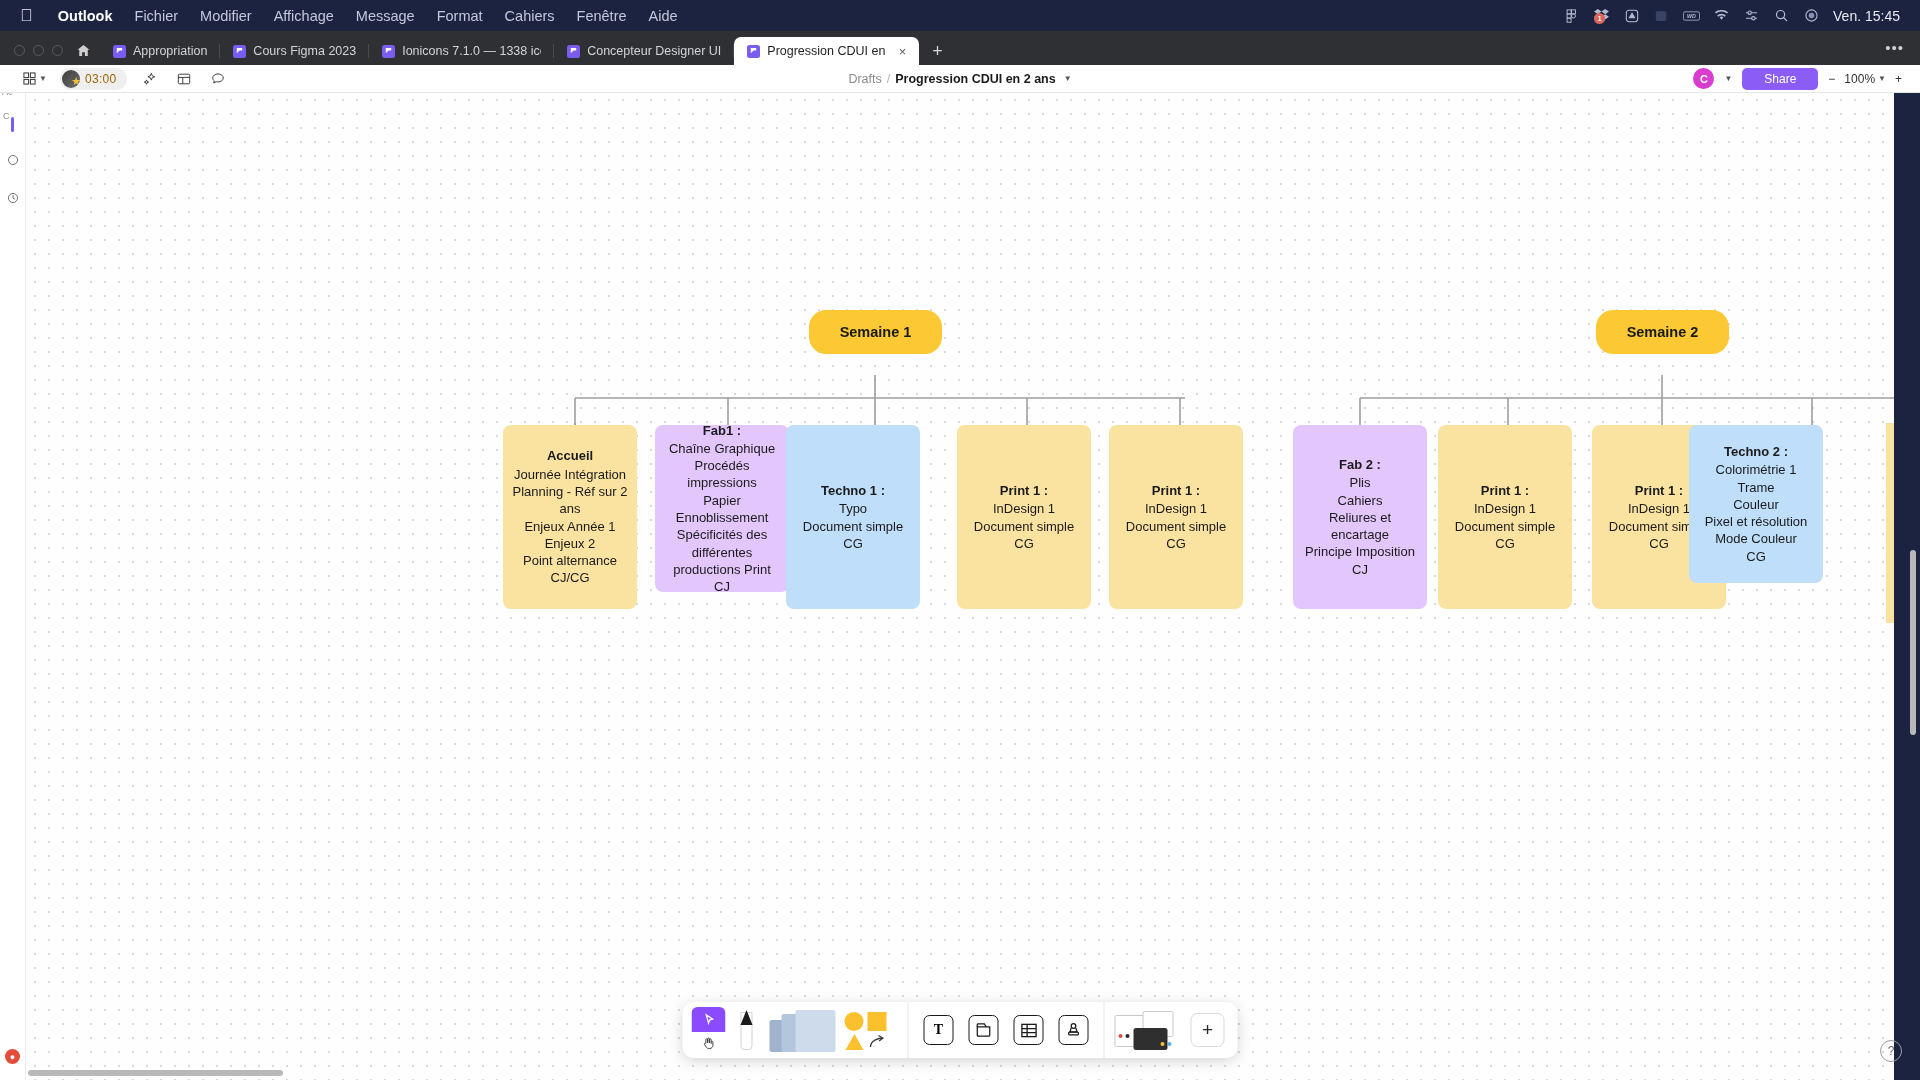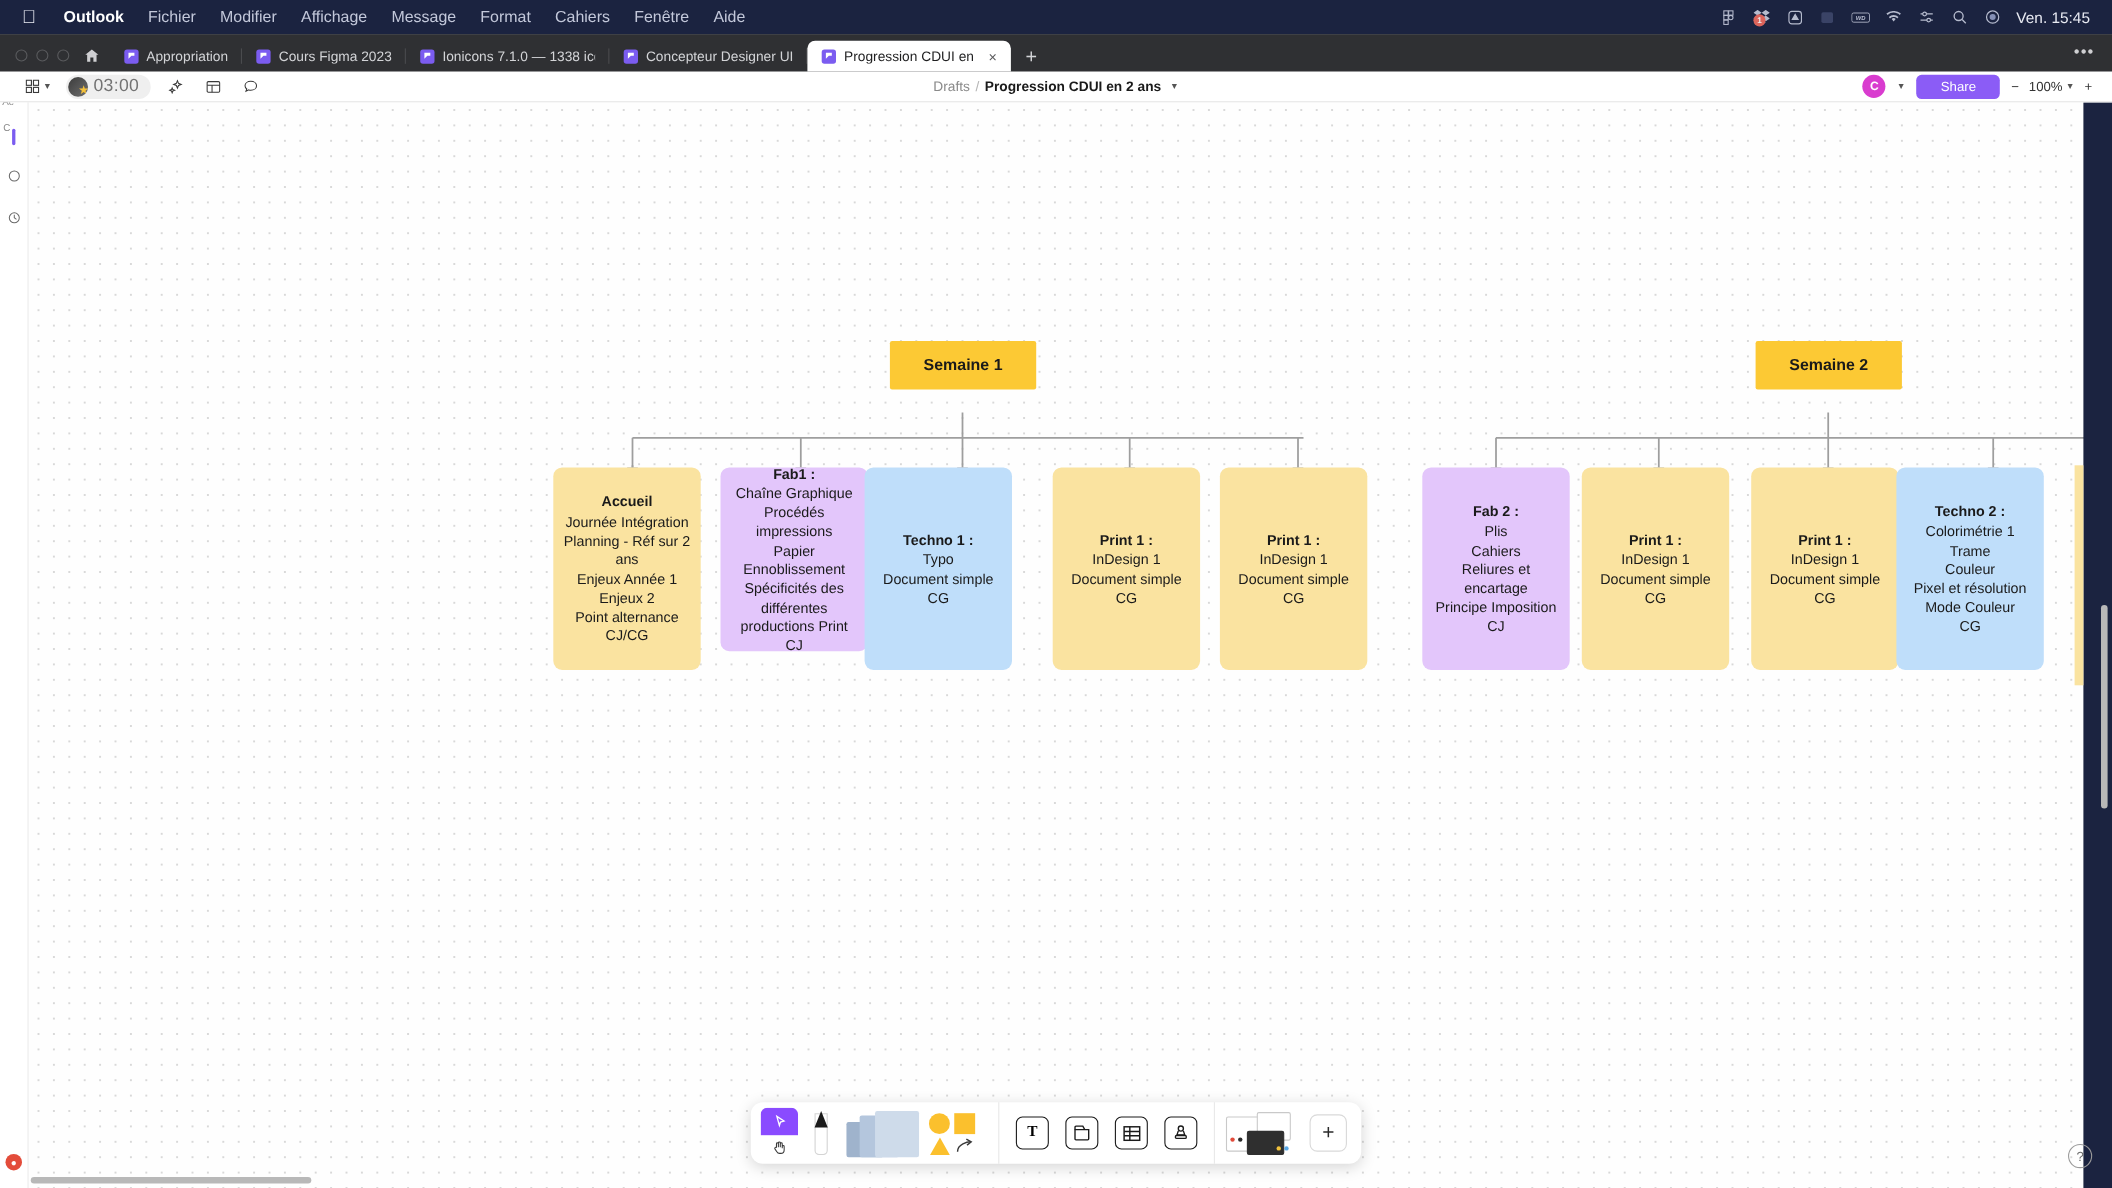--- a/index.html
+++ b/index.html
@@ -86,21 +86,21 @@
     display: flex; align-items: center; gap: 5px;
     background: #efefef; border-radius: 13px;
     padding: 2px 10px 2px 2px; margin-left: 10px;
   }
   .timer-av {
     width: 18px; height: 18px; border-radius: 50%;
     background: linear-gradient(135deg,#3c3c3c,#6e6e6e);
     position: relative; overflow: hidden;
   }
   .timer-av .star { position: absolute; right: -1px; bottom: 0px; color: #f5c13a; font-size: 11px; }
-  .timer-txt { font-size: 16px; color: #737373; letter-spacing: .3px; }
+  .timer-txt { font-size: 12px; color: #a16207; letter-spacing: .3px; }
   .fb-center { position: absolute; left: 0; right: 0; display: flex; justify-content: center;
                align-items: center; gap: 5px; font-size: 12.5px; pointer-events: none; }
   .crumb-muted { color: #8a8a8a; pointer-events: auto; }
   .crumb-sep { color: #b5b5b5; }
   .crumb-cur { color: #1a1a1a; font-weight: bold; pointer-events: auto; }
   .crumb-caret { font-size: 8px; color: #555; margin-left: 3px; pointer-events: auto; }
   .fb-right { margin-left: auto; display: flex; align-items: center; gap: 10px; padding-right: 18px; }
   .avatar-c {
     width: 21px; height: 21px; border-radius: 50%;
     background: #d93ccf; color: #fff; font-size: 11px; font-weight: bold;
@@ -146,21 +146,21 @@
     display: flex; flex-direction: column;
     align-items: center; justify-content: center;
     text-align: center;
     color: #1a1a1a;
     padding: 8px 6px;
   }
   .week {
     font-size: 14.5px; font-weight: bold;
     background: #fcc934;
     width: 133px; height: 44px;
-    border-radius: 2px;
+    border-radius: 17px;
   }
   .card { width: 134px; }
   .card .hd { font-weight: bold; font-size: 13px; line-height: 1.33; margin-bottom: 1px; }
   .card .ln { font-size: 13px; line-height: 1.33; }
   .c-yellow { background: #fae3a0; }
   .c-purple { background: #e3c6fb; }
   .c-blue   { background: #bfdefa; }
 
   
   .bottombar {
@@ -537,21 +537,21 @@
     <span class="ln">CG</span>
   </div>
 
   <div class="node card c-yellow" style="left:1592px; top:332px; height:184px;">
     <span class="hd">Print 1 :</span>
     <span class="ln">InDesign 1</span>
     <span class="ln">Document simple</span>
     <span class="ln">CG</span>
   </div>
 
-  <div class="node card c-blue" style="left:1724px; top:332px; height:184px;">
+  <div class="node card c-blue" style="left:1689px; top:332px; height:158px;">
     <span class="hd">Techno 2 :</span>
     <span class="ln">Colorimétrie 1</span>
     <span class="ln">Trame</span>
     <span class="ln">Couleur</span>
     <span class="ln">Pixel et résolution</span>
     <span class="ln">Mode Couleur</span>
     <span class="ln">CG</span>
   </div>
 </div>
 

